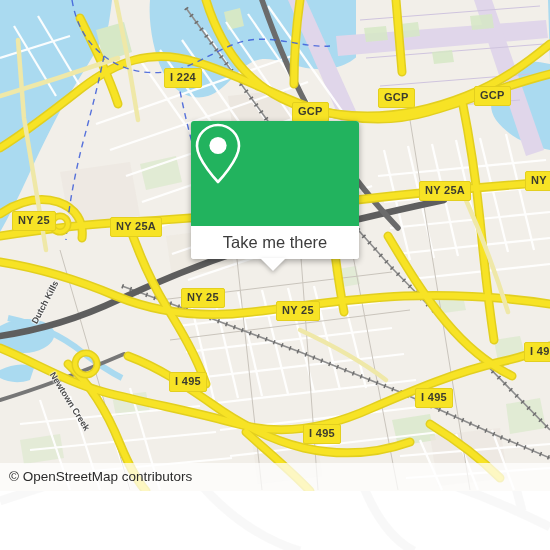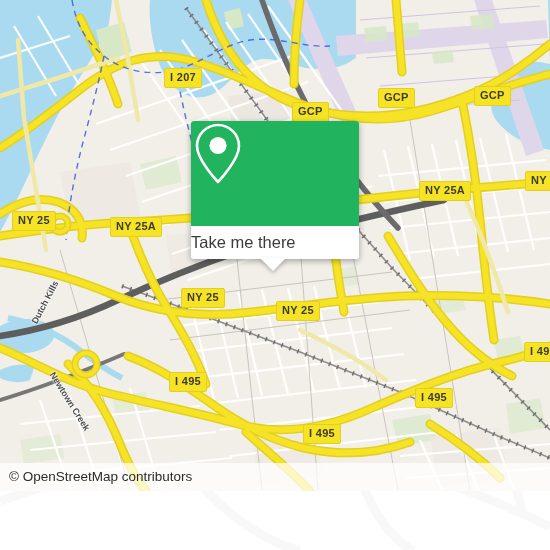--- a/index.html
+++ b/index.html
@@ -31,21 +31,21 @@
                 background:rgba(255,255,255,.72);}
   #attrib{position:absolute;left:9px;top:469px;font-size:13.5px;color:#2b2b2b;
           font-family:"Liberation Sans",sans-serif;text-align:center;}
 
   
   #card{position:absolute;left:191px;top:121px;width:168px;height:138px;
         background:#ffffff;border-radius:3px;
         box-shadow:0 2px 6px rgba(0,0,0,.33);overflow:hidden;}
   #card-top{height:105px;background:#22b35e;display:flex;align-items:center;
             justify-content:center;}
-  #card-foot{height:33px;display:flex;align-items:center;justify-content:flex-start;
+  #card-foot{height:33px;display:flex;align-items:center;justify-content:center;
              background:#fff;}
   #card-foot span{font-size:16.5px;color:#3c3c3c;
                   font-family:"Liberation Sans",sans-serif;}
   #card-tip{position:absolute;left:260px;top:258px;width:0;height:0;
             border-left:13px solid transparent;border-right:13px solid transparent;
             border-top:13px solid #ffffff;
             filter:drop-shadow(0 2px 2px rgba(0,0,0,.25));}
 
   
   #footer{position:absolute;left:0;top:491px;width:550px;height:59px;
@@ -285,21 +285,21 @@
           <circle cx="86" cy="364" r="11"></circle>
         </g>
         <g stroke="#f7e325" stroke-width="4" fill="none">
           <circle cx="60" cy="224" r="8"></circle>
           <circle cx="86" cy="364" r="11"></circle>
         </g>
       </g>
     </svg>
 
     <div id="shields">
-        <div class="shield" style="left: 164px; top: 68px;">I 207</div>
+        <div class="shield" style="left: 164px; top: 68px;">I 224</div>
         <div class="shield" style="left: 292px; top: 102px;">GCP</div>
         <div class="shield" style="left: 378px; top: 88px;">GCP</div>
         <div class="shield" style="left: 474px; top: 86px;">GCP</div>
         <div class="shield" style="left: 419px; top: 181px;">NY 25A</div>
         <div class="shield" style="left: 525px; top: 171px;">NY</div>
         <div class="shield" style="left: 12px; top: 211px;">NY 25</div>
         <div class="shield" style="left: 110px; top: 217px;">NY 25A</div>
         <div class="shield" style="left: 181px; top: 288px;">NY 25</div>
         <div class="shield" style="left: 276px; top: 301px;">NY 25</div>
         <div class="shield" style="left: 524px; top: 342px;">I 495</div>

